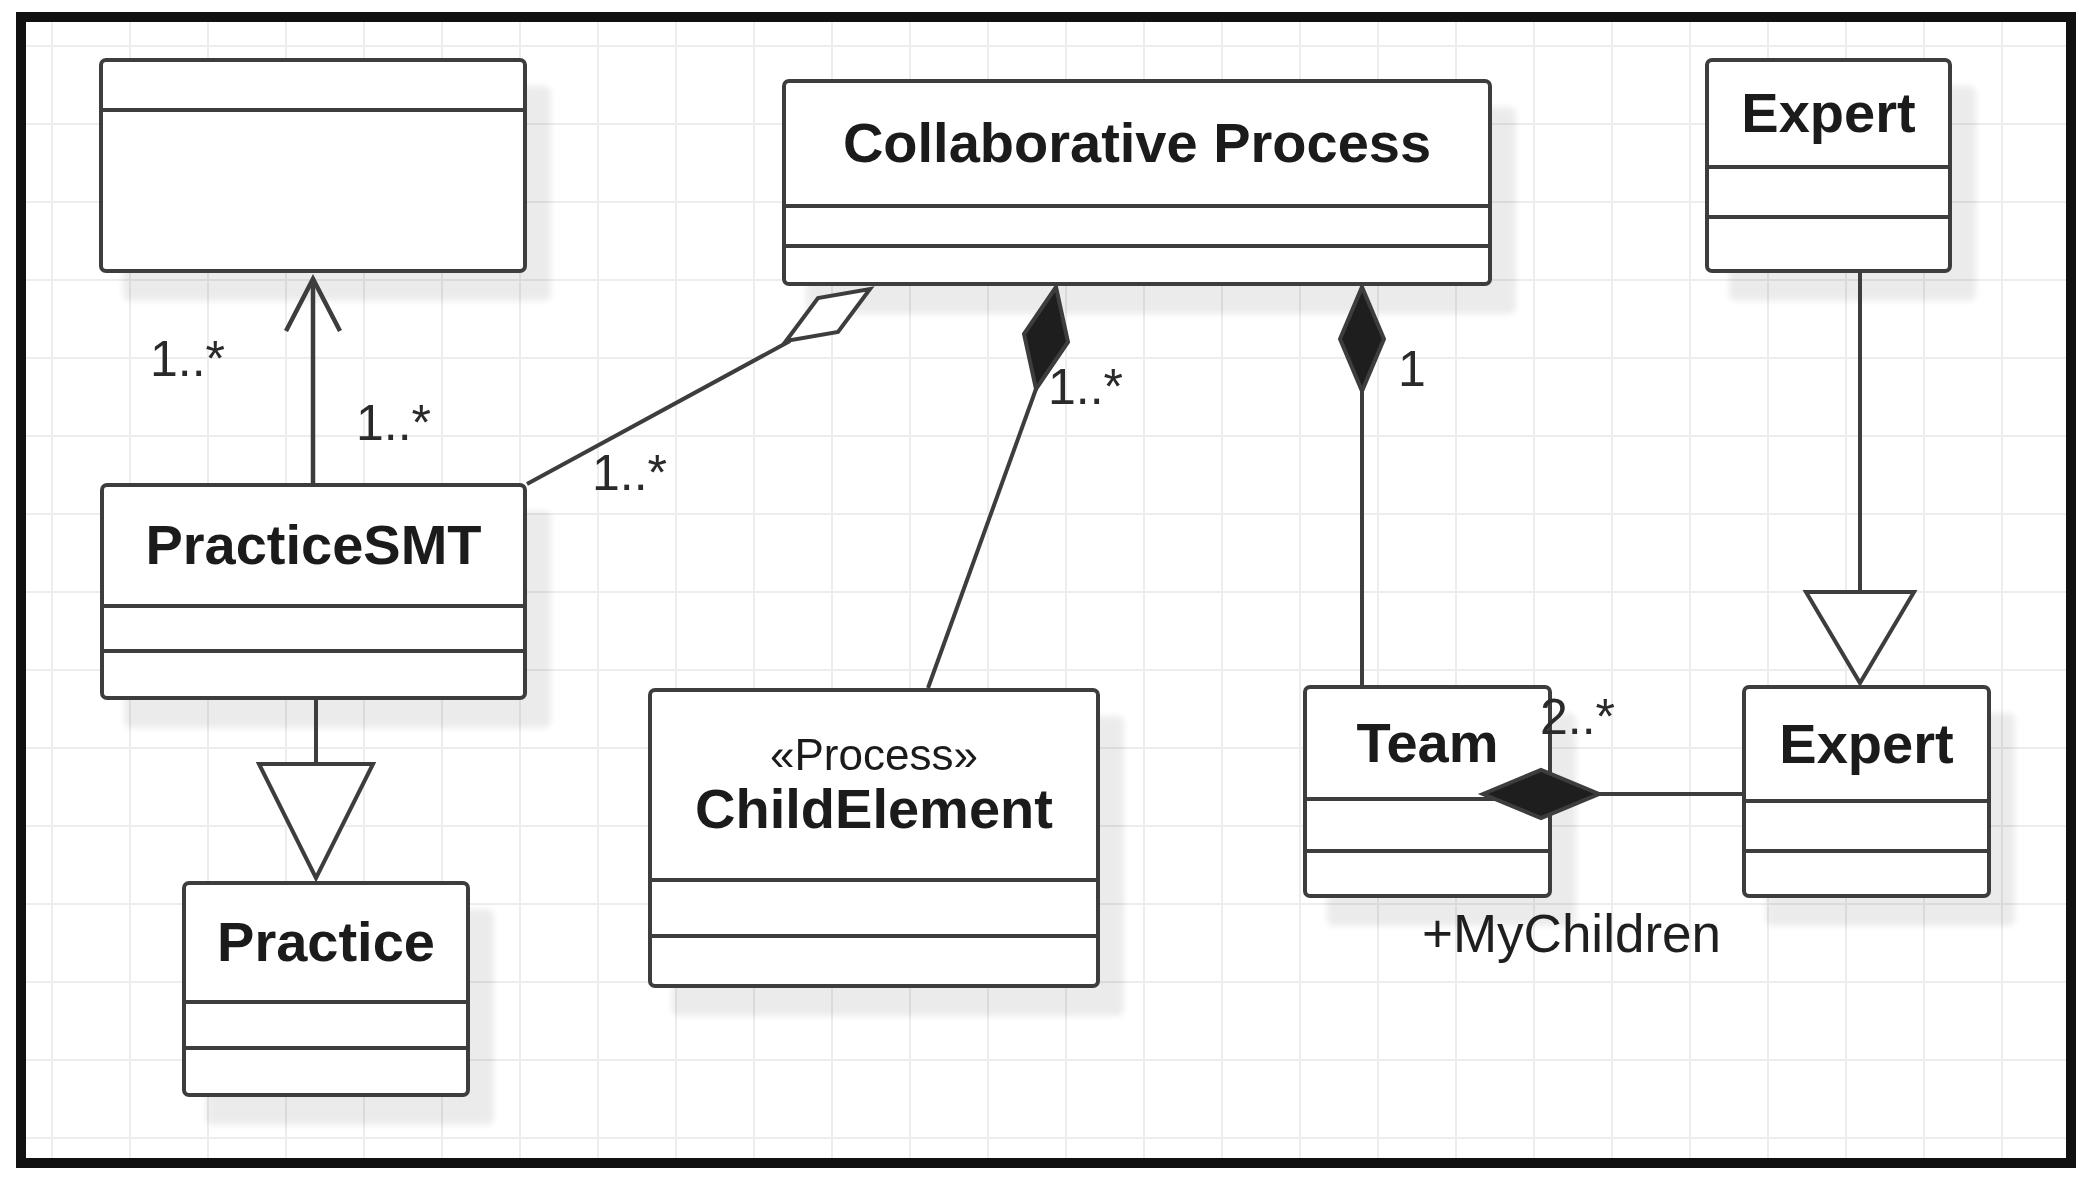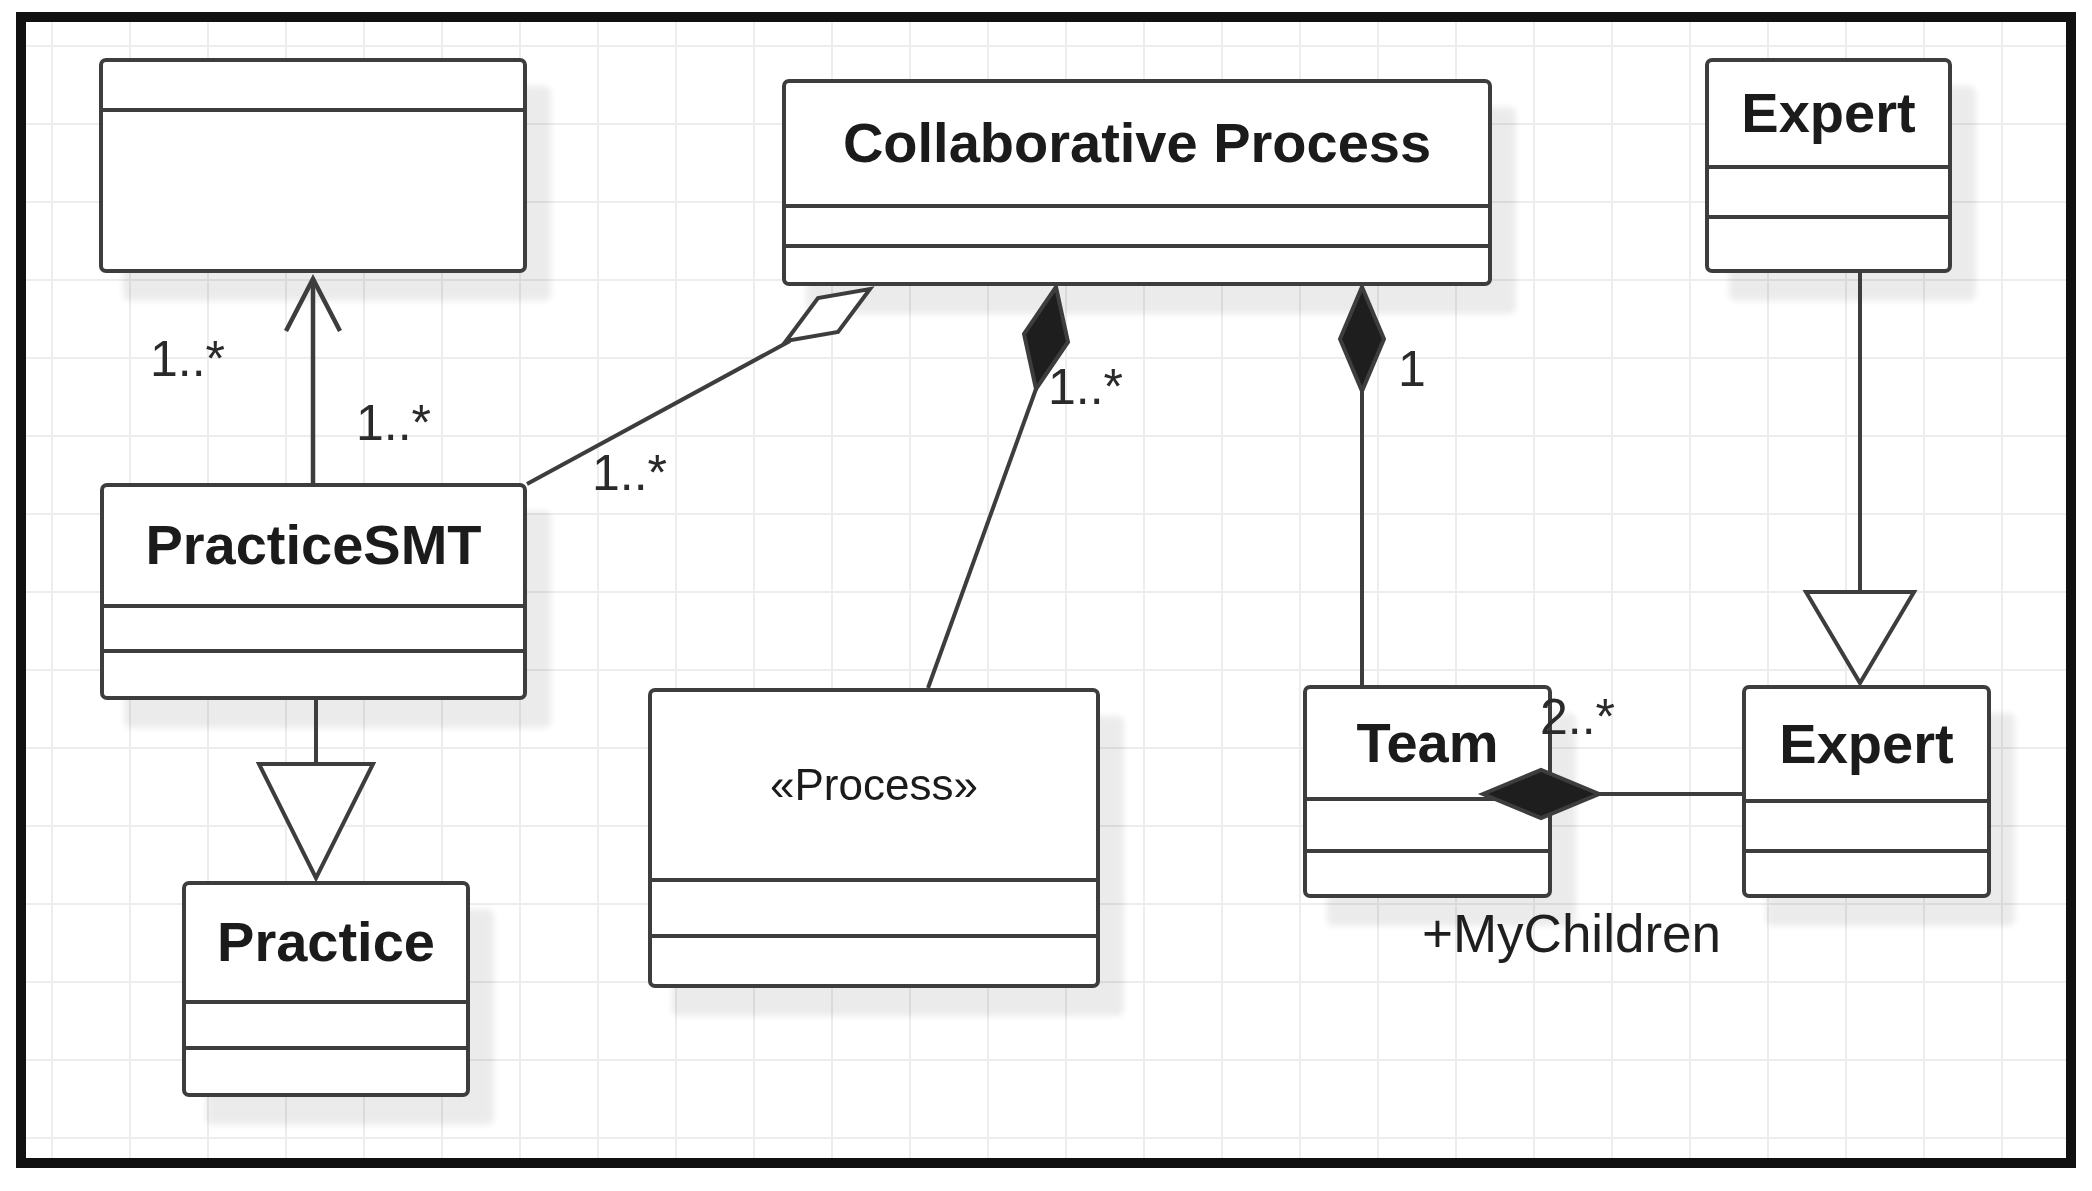--- a/index.html
+++ b/index.html
@@ -69,20 +69,21 @@
     <div class="uml-title">
 
       <div class="uml-name">PracticeSMT</div>
     </div>
     <div class="uml-compartment first" style="height: 45px;"></div>
     <div class="uml-compartment" style="height: 43px;"></div>
   </div>
       <div class="uml-class" style="left: 648px; top: 688px; width: 452px; height: 300px;">
     <div class="uml-title">
       <div class="uml-stereotype">«Process»</div>
+      <div class="uml-name">ChildElement</div>
     </div>
     <div class="uml-compartment first" style="height: 56px;"></div>
     <div class="uml-compartment" style="height: 46px;"></div>
   </div>
       <div class="uml-class" style="left: 1303px; top: 685px; width: 249px; height: 213px;">
     <div class="uml-title">
 
       <div class="uml-name">Team</div>
     </div>
     <div class="uml-compartment first" style="height: 52px;"></div>

